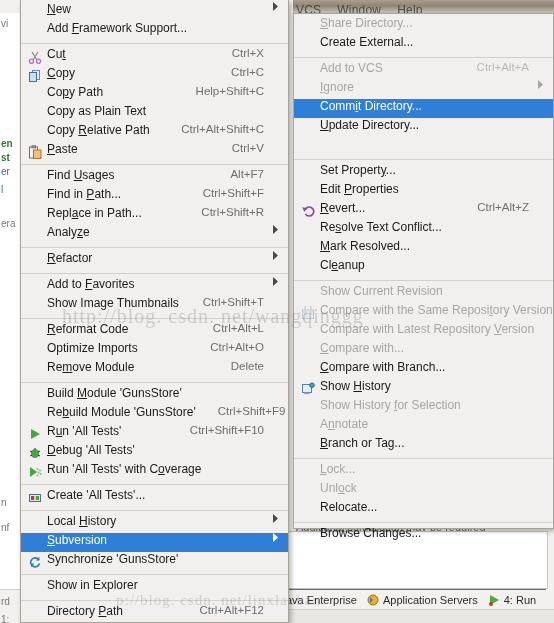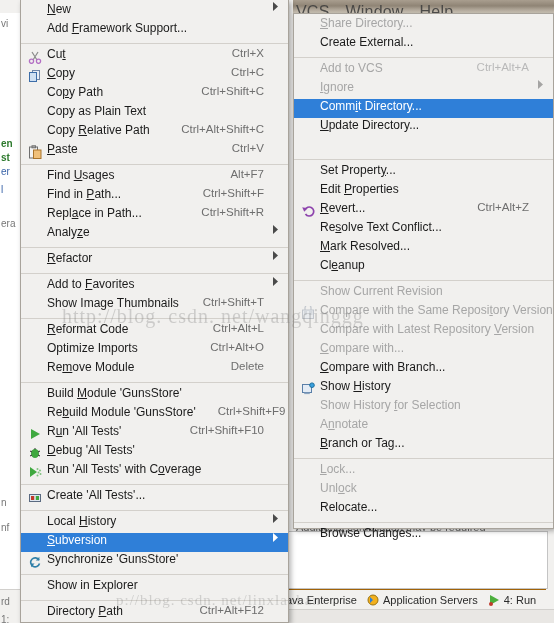--- a/index.html
+++ b/index.html
@@ -25,21 +25,21 @@
     background: #f2f1ef;
   }
   .bg-menubar {
     position: absolute;
     left: 293px; top: 0; width: 261px; height: 13px;
     background: linear-gradient(180deg,#a99e8f 0%, #8f8475 45%, #cfc7ba 100%);
   }
   .bg-menubar-labels {
     position: absolute;
     left: 296px; top: 3px;
-    font-size: 16px;
+    font-size: 12px;
     color: #3b3b3b;
     white-space: nowrap;
     letter-spacing: .2px;
     opacity: .85;
     filter: blur(.35px);
   }
   .bg-menubar-labels span { margin-right: 16px; }
 
   .bg-left-tree {
     position: absolute;
@@ -298,21 +298,21 @@
       </span>
       <span class="label"><span class="mnem">C</span>opy</span>
       <span class="spacer"></span>
       <span class="accel">Ctrl+C</span>
       <span class="arrow"></span>
     </div>
     <div class="mi">
       <span class="icon"></span>
       <span class="label">Co<span class="mnem">p</span>y Path</span>
       <span class="spacer"></span>
-      <span class="accel">Ctrl+Shift+C</span>
+      <span class="accel">Help+Shift+C</span>
       <span class="arrow"></span>
     </div>
     <div class="mi">
       <span class="icon"></span>
       <span class="label">Copy as Plain Text</span>
       <span class="spacer"></span>
       <span class="arrow"></span>
     </div>
     <div class="mi">
       <span class="icon"></span>

